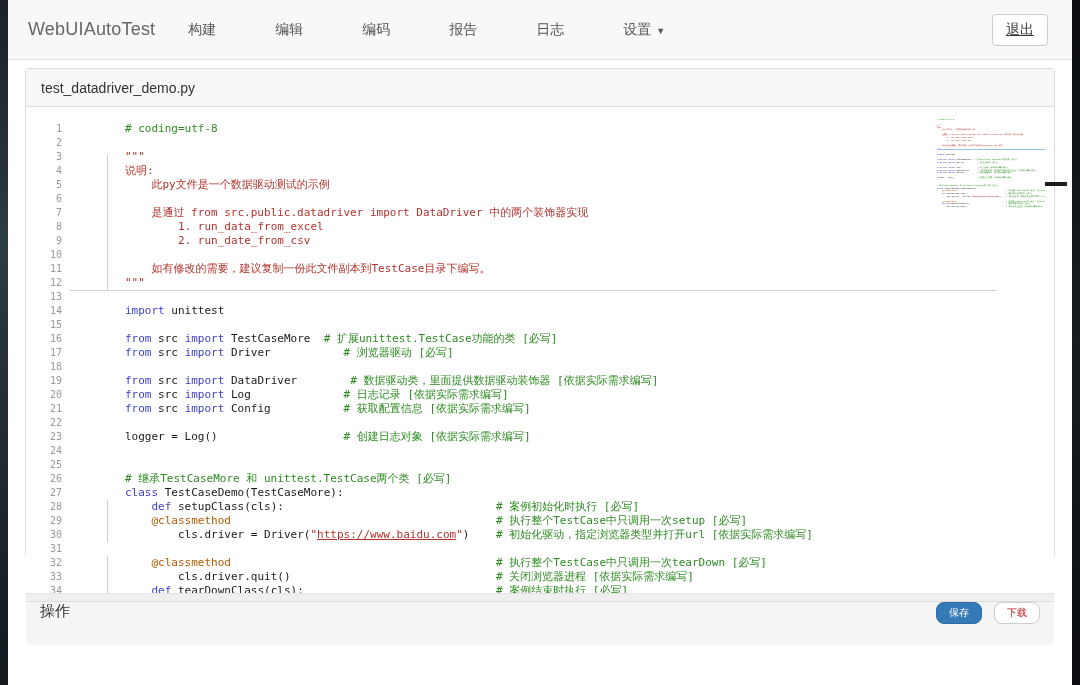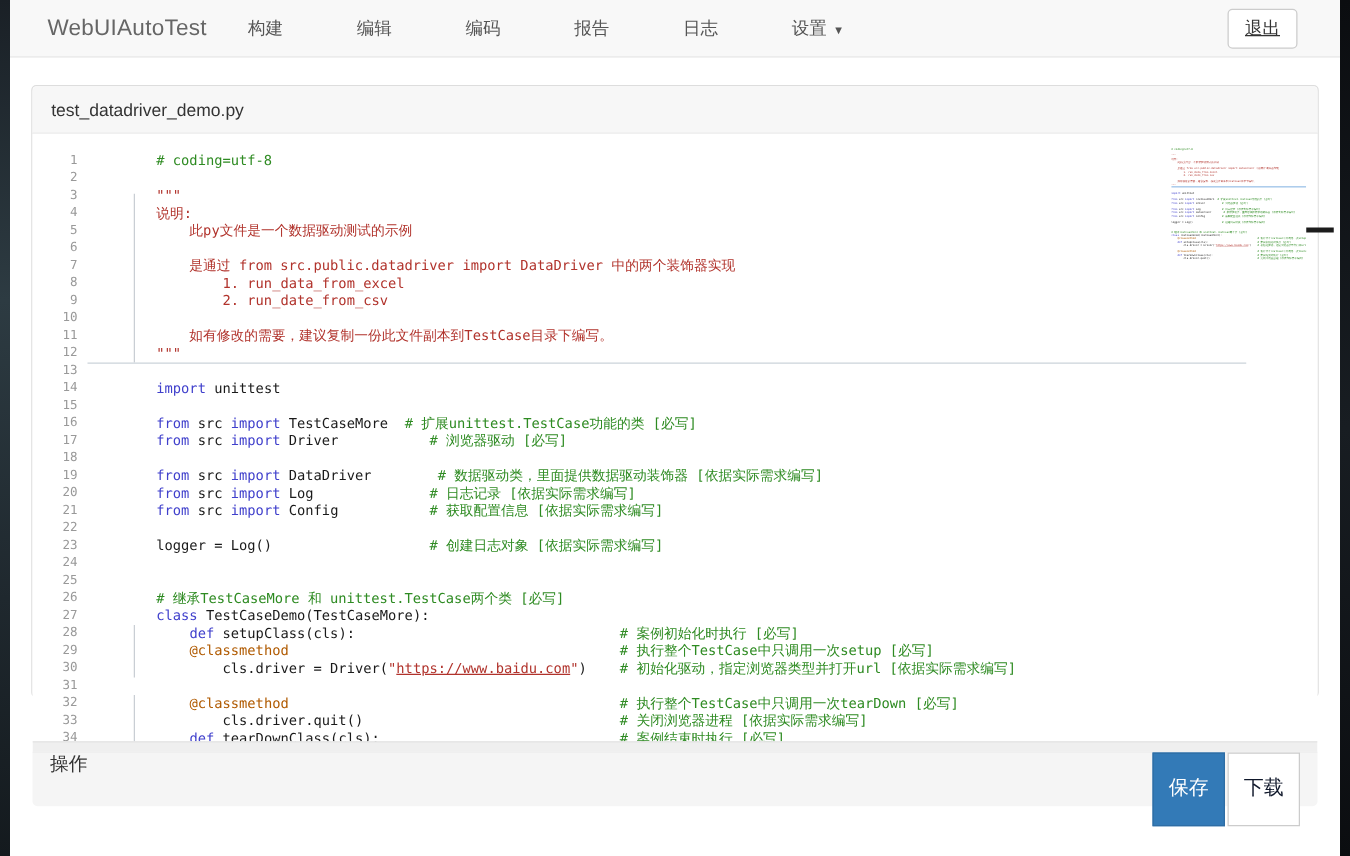--- a/index.html
+++ b/index.html
@@ -4,22 +4,22 @@
 <style>
   html,body{margin:0;padding:0;background:#0d1013;}
   body{width:1080px;height:685px;position:relative;overflow:hidden;
        font-family:"Liberation Sans",sans-serif;}
   .edge{position:absolute;top:0;bottom:0;width:8px;}
   .edge-left{left:0;background:linear-gradient(180deg,#1a2026 0%,#2d3b42 35%,#1f282e 70%,#141a1e 100%);}
   .edge-right{right:0;background:linear-gradient(180deg,#0b0d10,#181d22 50%,#0b0d10);}
   .app{position:absolute;left:8px;right:8px;top:0;bottom:0;background:#ffffff;}
 
   
-  .navbar{height:46px;background:#f8f8f8;border-bottom:1px solid #e7e7e7;
-          display:flex;align-items:center;padding:0 22px;box-sizing:border-box;}
+  .navbar{height:60px;background:#f8f8f8;border-bottom:1px solid #e7e7e7;
+          display:flex;align-items:center;padding:0 12px;box-sizing:border-box;}
   .brand{font-size:18px;color:#666;margin:0 18px 0 8px;letter-spacing:.2px;cursor:pointer;}
   .nav-items{display:flex;align-items:center;height:100%;gap:29px;}
   .nav-item{color:#555;font-size:14px;padding:0 15px;height:100%;display:flex;align-items:center;cursor:pointer;}
   .caret{display:inline-block;margin-left:5px;font-size:9px;color:#555;transform:translateY(1px);}
   .logout-btn{margin-left:auto;margin-right:12px;background:#fff;border:1px solid #ccc;border-radius:4px;
           padding:6px 13px;font-size:14px;color:#333;cursor:pointer;text-decoration:underline;}
 
   
   .panel{position:absolute;left:17px;right:17px;top:68px;height:490px;
          border:1px solid #ddd;border-radius:4px;background:#fff;box-sizing:border-box;}
@@ -50,23 +50,23 @@
   .minimap{position:absolute;top:11px;right:9px;width:108px;height:97px;overflow:hidden;background:#fff;cursor:pointer;}
   .minimap-inner{transform:scale(0.186);transform-origin:0 0;width:580px;}
   .mini-sep{height:4px;border-top:3px solid #4a8fd4;}
   .scroll-marker{position:absolute;left:1045px;top:182px;width:22px;height:4px;background:#1c1c1c;}
 
   
   .panel-footer{height:44px;background:#f5f5f5;border-top:1px solid #ddd;border-radius:0 0 4px 4px;
          display:flex;align-items:flex-start;padding:0 14px;box-sizing:border-box;}
   .footer-label{font-size:15px;color:#333;}
   .footer-actions{margin-left:auto;display:flex;}
-  .btn{border-radius:0;padding:17px 12px;font-size:16px;cursor:pointer;line-height:1.42;}
+  .btn{border-radius:8px;padding:3px 12px;font-size:10px;cursor:pointer;line-height:1.42;}
   .btn-save{background:var(--c-accent);border:1px solid #2e6da4;color:#fff;}
-  .btn-download{background:#fff;border:1px solid #ccc;color:#0f172a;margin-left:2px;}
+  .btn-download{background:#fff;border:1px solid #ccc;color:#b91c1c;margin-left:12px;}
 </style>
 </head>
 <body style="--c-accent: #337ab7; --c-comment: #2e8b22; --c-string: #b1332c; --c-keyword: #4040cc; --c-decorator: #b05a00; --c-link: #b1332c;">
 
 <div class="edge edge-left"></div>
 <div class="edge edge-right"></div>
 
 <div class="app">
 
   <div class="navbar">

